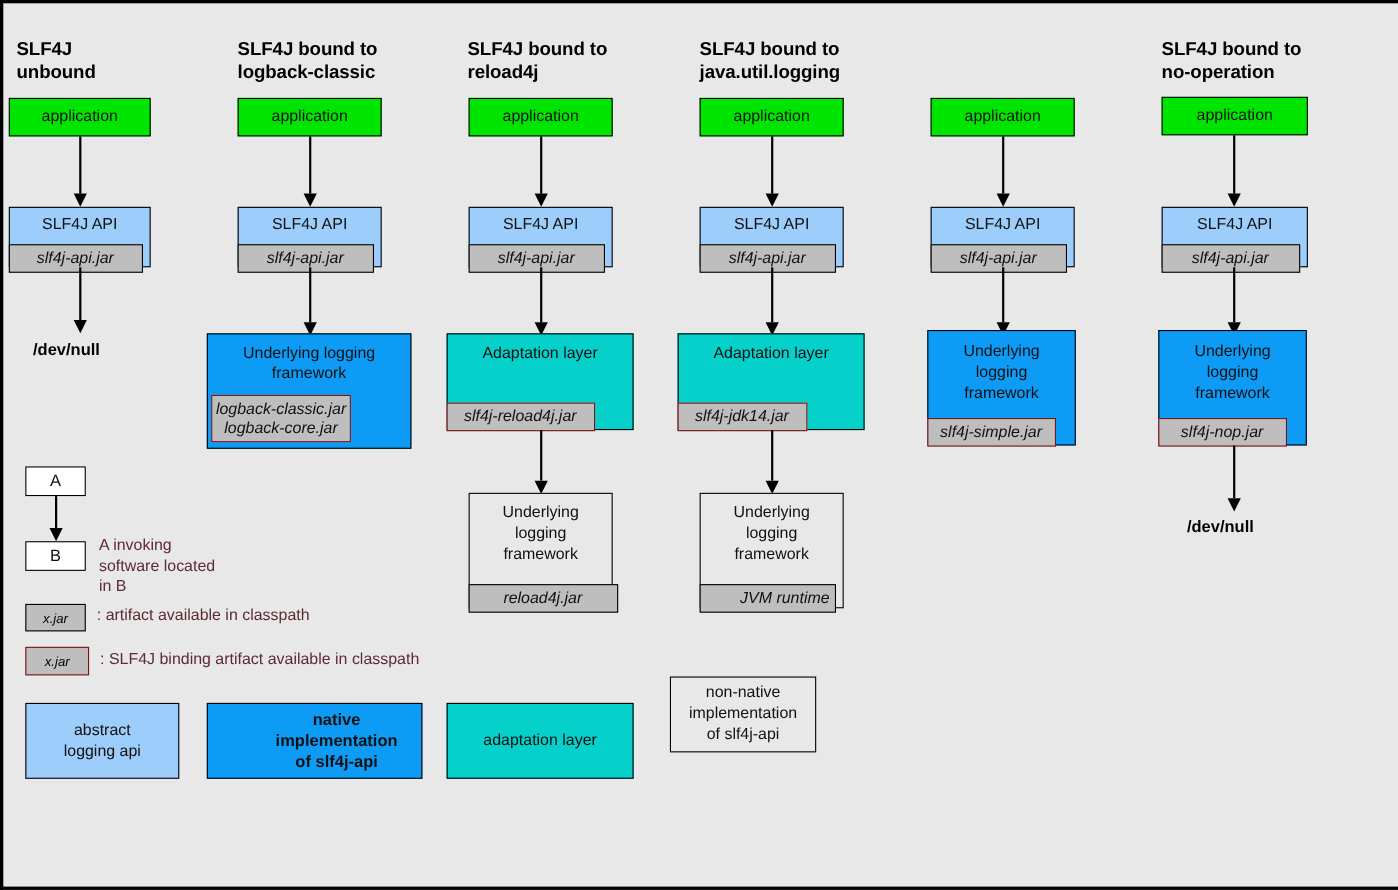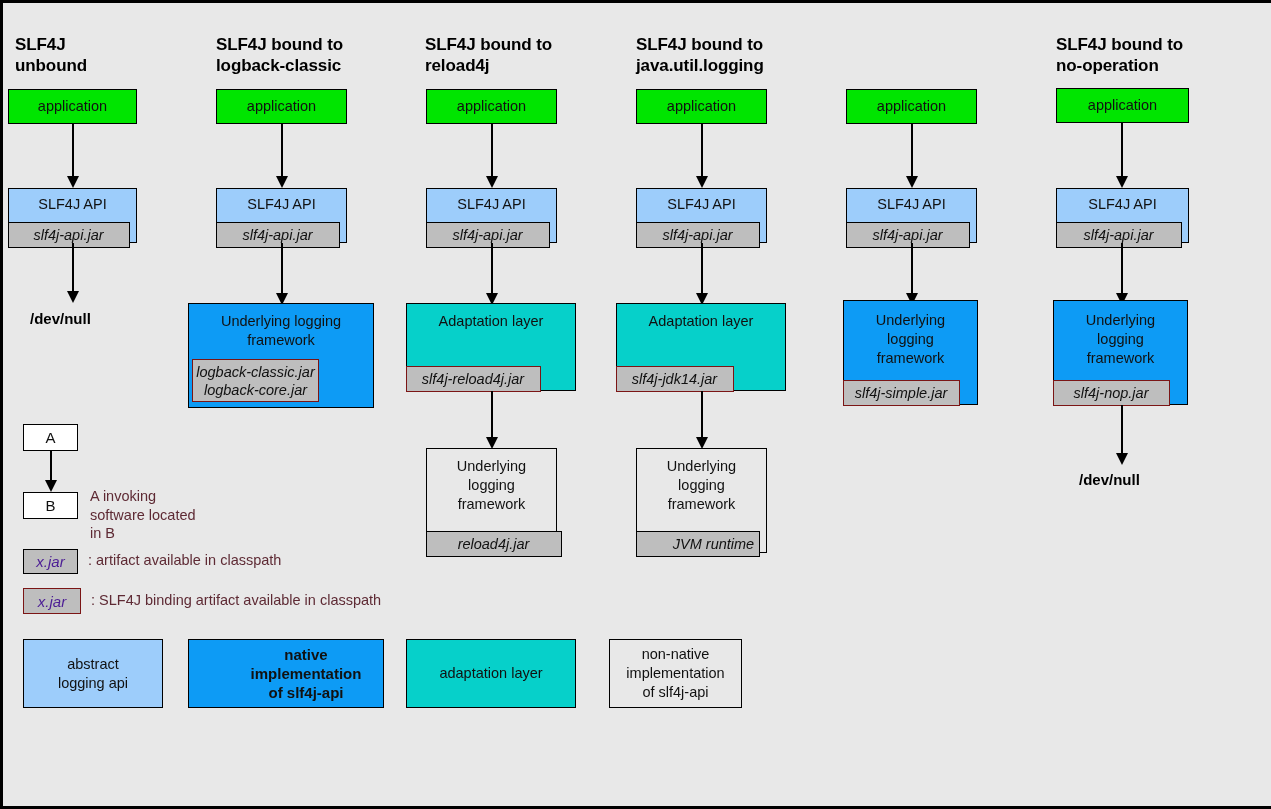--- a/index.html
+++ b/index.html
@@ -130,22 +130,22 @@
   }
   .legend-chip {
     position: absolute;
     background: #bebebe;
     border: 1.5px solid #000;
     box-sizing: border-box;
     display: flex;
     align-items: center;
     justify-content: center;
     font-style: italic;
-    font-size: 15px;
-    color: #4c1d95;
+    font-size: 12px;
+    color: #000000;
   }
   .legend-chip.binding { border-color: #7b1515; }
   .legend-chip-text {
     position: absolute;
     font-size: 14.5px;
     color: #5e2a34;
     white-space: nowrap;
   }
   .swatch {
     position: absolute;
@@ -382,17 +382,17 @@
   <div class="legend-chip-text" style="left:85px; top:549px;">: artifact available in classpath</div>
 
   <div class="legend-chip binding" style="left:20px; top:585px; width:58px; height:26px;">x.jar</div>
   <div class="legend-chip-text" style="left:88px; top:589px;">: SLF4J binding artifact available in classpath</div>
 
   <div class="swatch lightblue" style="left:20px; top:636px; width:140px; height:69px;">abstract
 logging api</div>
   <div class="swatch azure" style="left:185px; top:636px; width:196px; height:69px;">native implementation
 of slf4j-api</div>
   <div class="swatch teal" style="left:403px; top:636px; width:170px; height:69px;">adaptation layer</div>
-  <div class="swatch plain" style="left:606px; top:636px; width:133px; height:69px;">non-native
+  <div class="swatch plain" style="left:606px; top:612px; width:133px; height:69px;">non-native
 implementation
 of slf4j-api</div>
 
 </div>
 
 </body></html>

